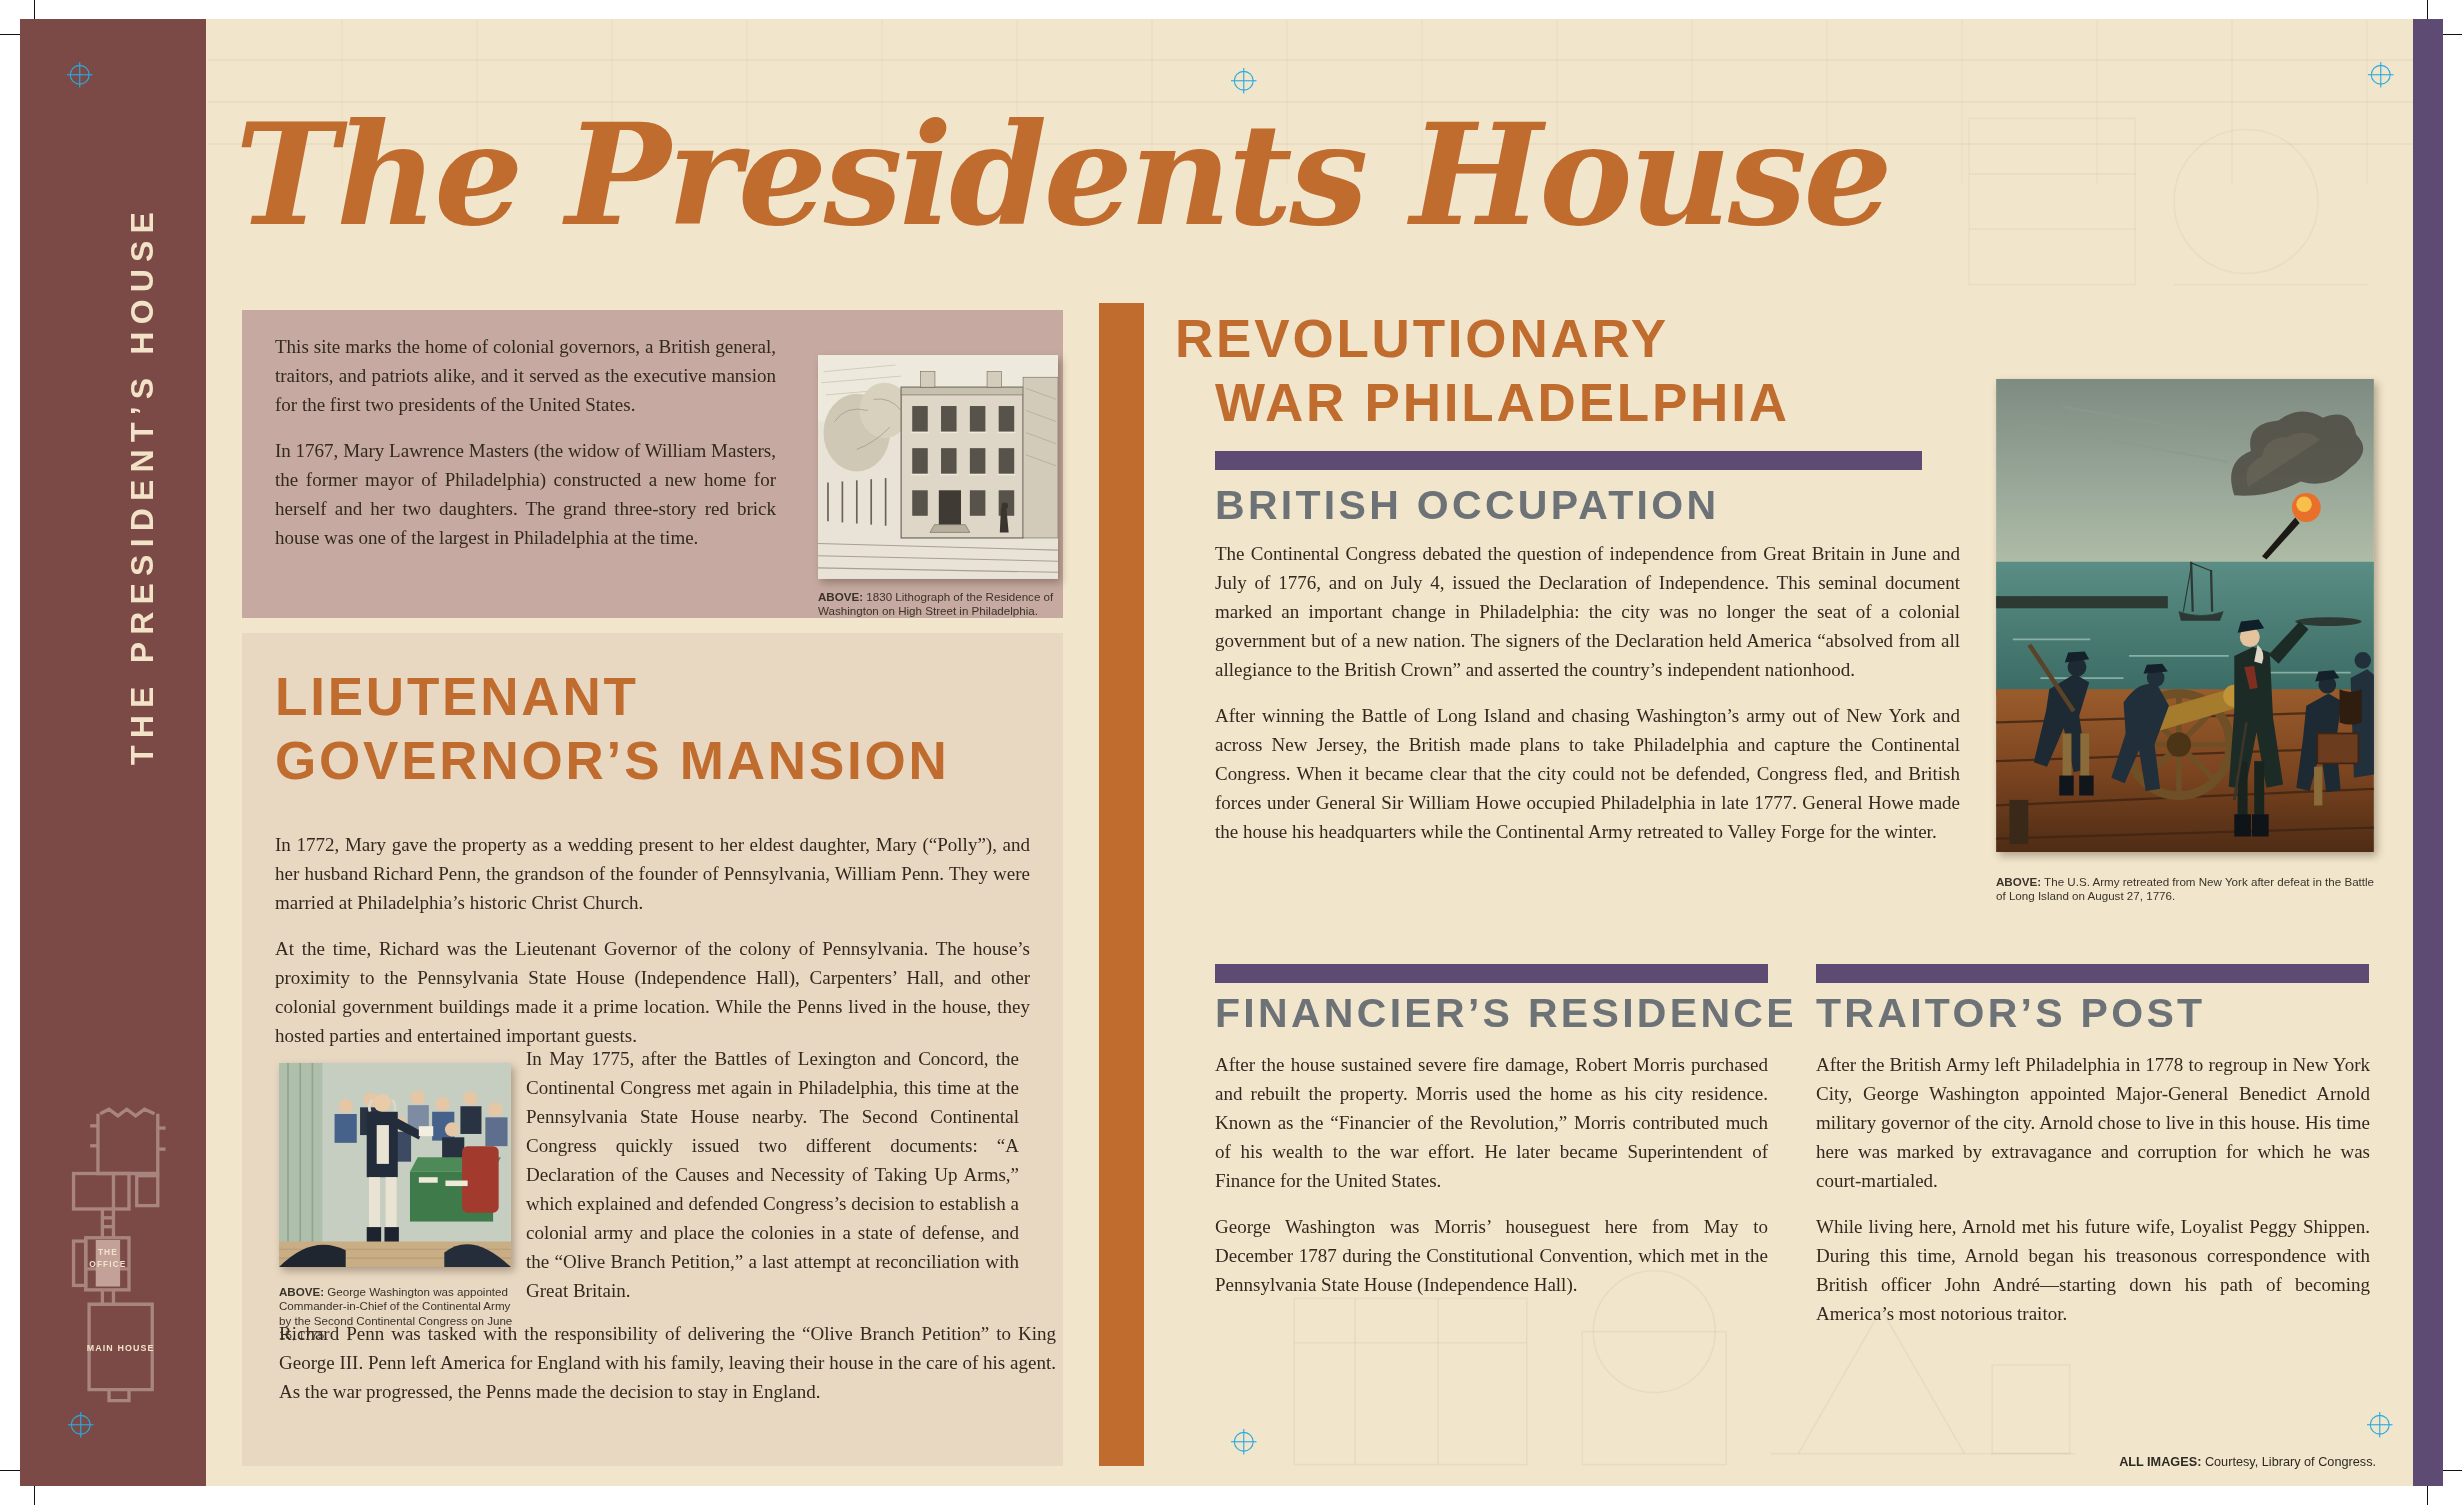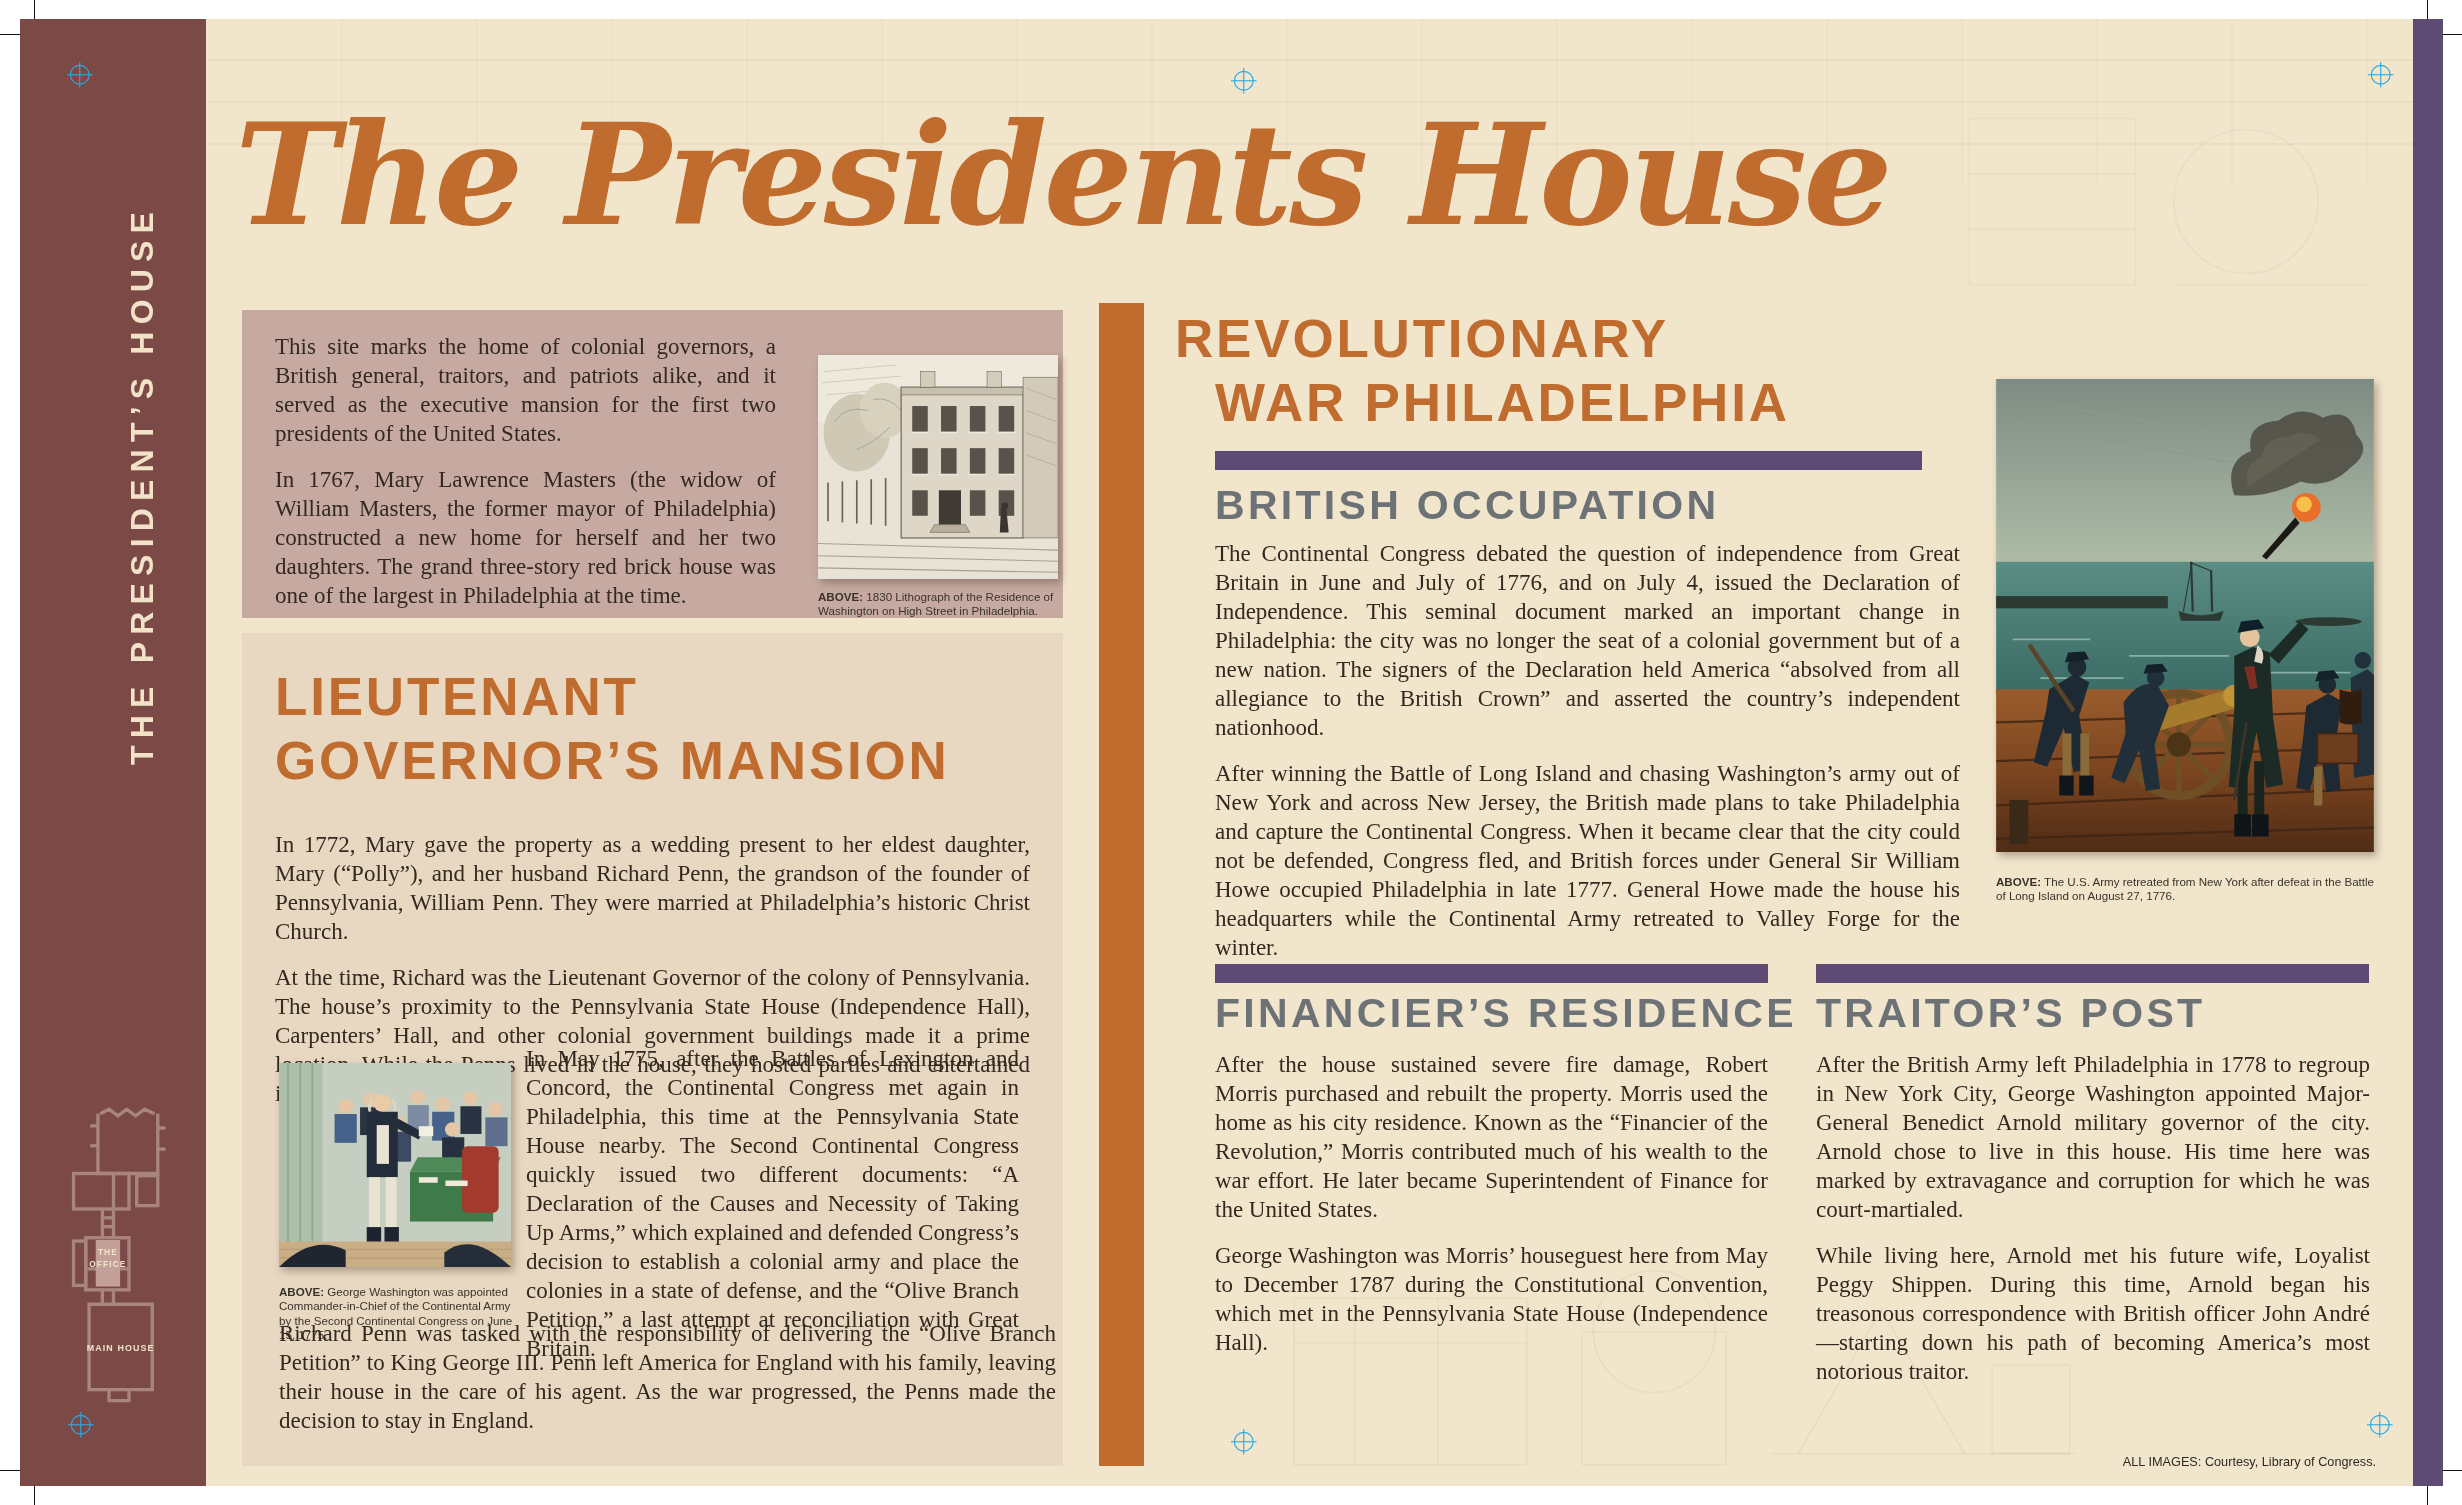--- a/index.html
+++ b/index.html
@@ -37,38 +37,38 @@
   .script-title{position:absolute;left:215px;top:25.5px;width:1540px;
     font-family:"DejaVu Serif",serif;font-style:italic;font-weight:bold;font-size:140px;line-height:260px;
     color:var(--accent_orange);letter-spacing:-3.3px;white-space:nowrap}
 
   
   .intro-block{position:absolute;left:222px;top:291px;width:821px;height:308px;background:var(--intro_block_rose)}
   .lg-block{position:absolute;left:222px;top:614px;width:821px;height:833px;background:var(--section_block_tan)}
   .divider{position:absolute;left:1079px;top:284px;width:45px;height:1163px;background:var(--accent_orange)}
   .rstrip{position:absolute;left:2393px;top:0;width:30px;height:1467px;background:var(--accent_purple)}
 
-  .body-text{font-size:23px;line-height:29px;text-align:justify;color:var(--body_text);margin:0 0 16.6px 0}
+  .body-text{font-size:19px;line-height:29px;text-align:justify;color:var(--body_text);margin:0 0 16.6px 0}
   .cap{font-family:"Liberation Sans",sans-serif;font-size:11.6px;line-height:14.4px;color:#3a332a}
   .cap b{font-weight:bold}
 
   .h-orange{font-family:"Liberation Sans",sans-serif;font-weight:bold;color:var(--accent_orange);
     font-size:53px;line-height:64px;letter-spacing:2.8px;white-space:nowrap}
   .h-gray{font-family:"Liberation Sans",sans-serif;font-weight:bold;color:var(--heading_gray);
     font-size:41px;line-height:35px;letter-spacing:3.3px;white-space:nowrap}
   .h-gray.small{font-size:41px}
   .bar{position:absolute;height:19px;background:var(--accent_purple)}
 
   .abs{position:absolute}
   figure{margin:0}
   .fig-frame{box-shadow:3.3px 4.4px 7.8px rgba(60,40,20,.35)}
 
   .credits{position:absolute;right:67px;top:1436px;font-family:"Liberation Sans",sans-serif;
     font-size:12.7px;color:#2e2a22;text-align:right}
-  .credits b{font-weight:normal}
+  .credits b{font-weight:bold}
 </style>
 </head>
 <body>
 
 <div class="sheet">
 
   <div class="crop" style="left:34px;top:0;width:1.1px;height:25.5px"></div>
   <div class="crop" style="left:0;top:34px;width:25.5px;height:1.1px"></div>
   <div class="crop" style="left:2427px;top:0;width:1.1px;height:25.5px"></div>
   <div class="crop" style="left:2437px;top:34px;width:25.5px;height:1.1px"></div>

